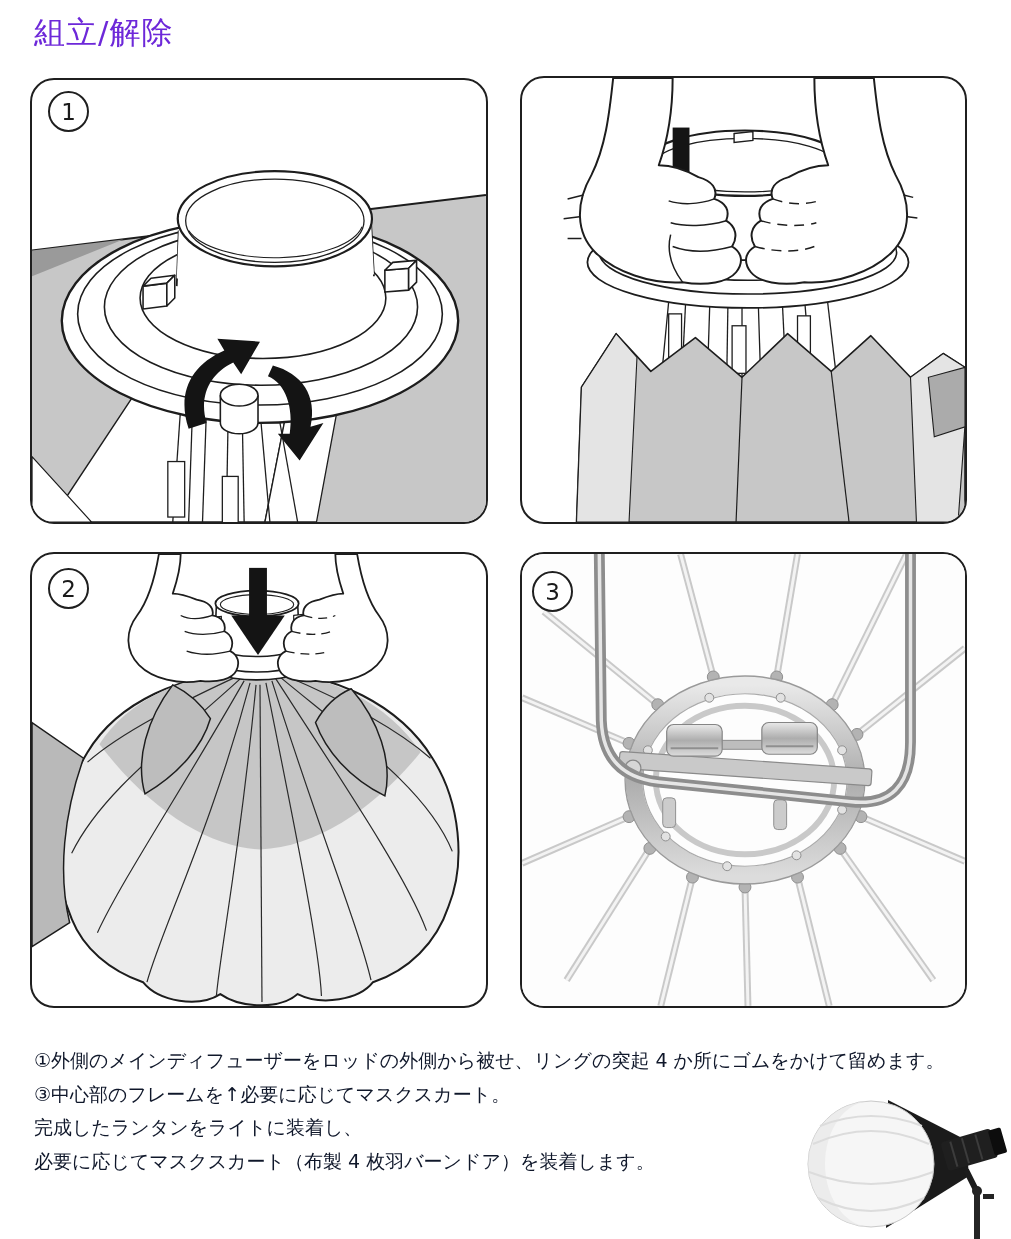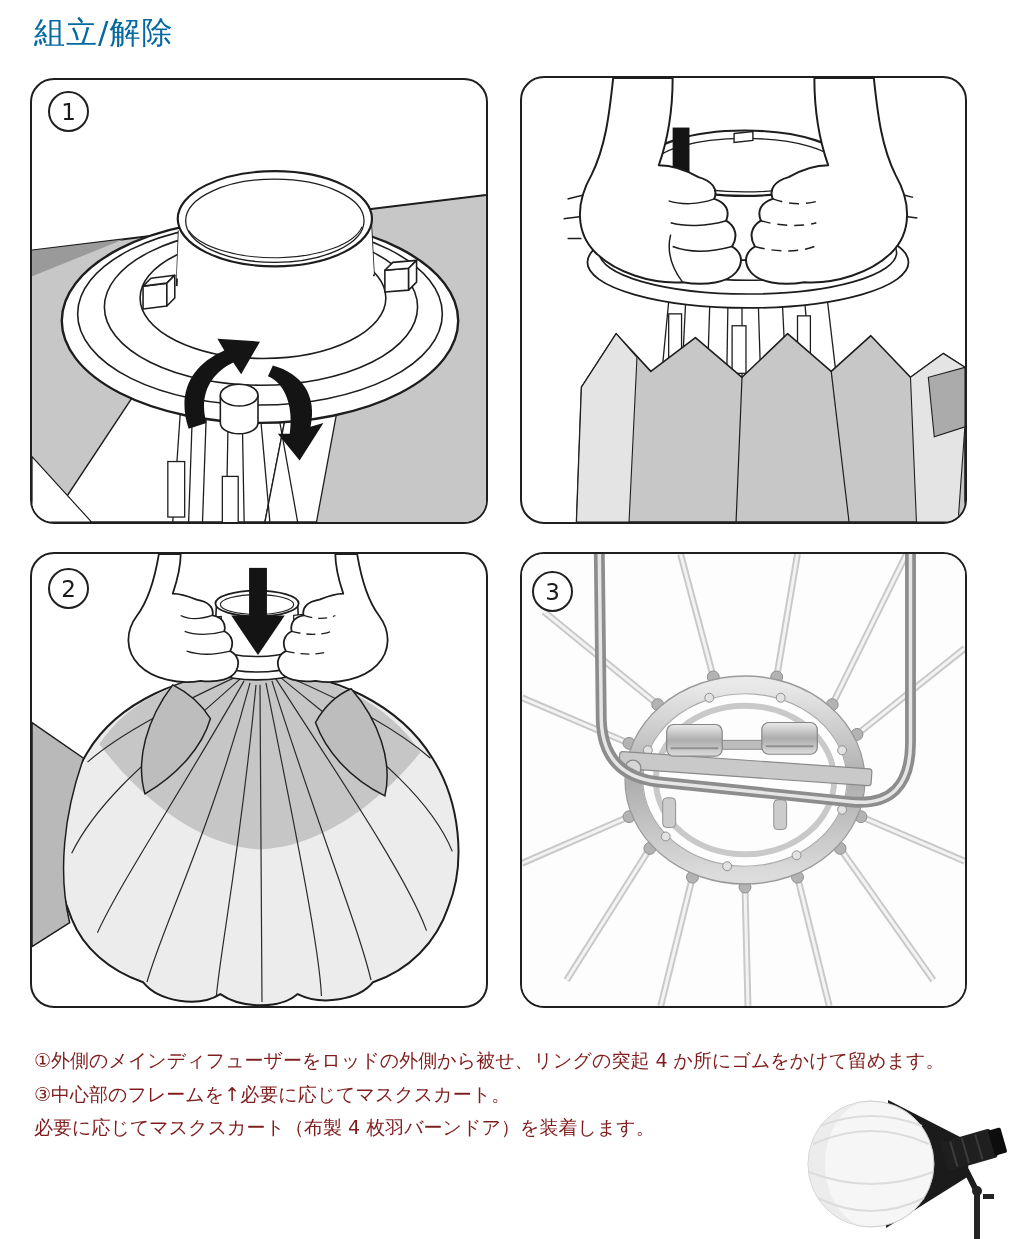--- a/index.html
+++ b/index.html
@@ -2,38 +2,38 @@
 <html><head>
 <meta charset="utf-8">
 <style>
   html,body{margin:0;padding:0;background:#ffffff;}
   body{
     position:relative;width:1011px;height:1239px;overflow:hidden;
     font-family:"DejaVu Sans","Liberation Sans",sans-serif;color:#141414;
   }
   .page-title{
     position:absolute;left:34px;top:12px;font-size:31px;letter-spacing:1px;
-    font-weight:500;color:#0369a1;
+    font-weight:500;color:#6d28d9;
   }
   .panel{
     position:absolute;background:#ffffff;border:2.5px solid #1f1f1f;
     border-radius:24px;overflow:hidden;box-sizing:border-box;
   }
   .panel svg{display:block;width:100%;height:100%;}
   .badge{
     position:absolute;width:37px;height:37px;border:2px solid #1f1f1f;border-radius:50%;
     background:#ffffff;display:flex;align-items:center;justify-content:center;
     font-size:23px;color:#1a1a1a;z-index:4;
   }
   #panel1{left:30px;top:78px;width:458px;height:446px;}
   #panel2{left:520px;top:76px;width:447px;height:448px;}
   #panel3{left:30px;top:552px;width:458px;height:456px;}
   #panel4{left:520px;top:552px;width:447px;height:456px;}
   .instructions{position:absolute;left:34px;top:1044px;width:760px;}
-  .instructions p{margin:0;font-size:19px;line-height:33.5px;white-space:nowrap;color:#7f1d1d;}
+  .instructions p{margin:0;font-size:19px;line-height:33.5px;white-space:nowrap;color:#0f172a;}
   .product-photo{position:absolute;left:796px;top:1088px;width:215px;height:151px;}
   .product-photo svg{display:block;width:100%;height:100%;}
 </style>
 </head>
 <body>
 
 <div class="page-title">組立/解除</div>
 
 <div class="panel" id="panel1">
   <div class="badge" style="left:16px;top:11px;">1</div>
@@ -316,20 +316,21 @@
     <g fill="none">
       <path d="M78,0 L80,168 Q82,224 138,230 L332,250 Q392,256 392,190 L392,0" stroke="#8d8d8d" stroke-width="11"></path>
       <path d="M78,0 L80,168 Q82,224 138,230 L332,250 Q392,256 392,190 L392,0" stroke="#e6e6e6" stroke-width="3.5"></path>
     </g>
   </svg>
 </div>
 
 <div class="instructions">
   <p>①外側のメインディフューザーをロッドの外側から被せ、リングの突起 4 か所にゴムをかけて留めます。</p>
   <p>③中心部のフレームを↑必要に応じてマスクスカート。</p>
+  <p>完成したランタンをライトに装着し、</p>
   <p>必要に応じてマスクスカート（布製 4 枚羽バーンドア）を装着します。</p>
 </div>
 
 <div class="product-photo">
   <svg viewBox="0 0 215 151">
 
     <path d="M92,12 L170,52 L173,88 L90,140 Z" fill="#1b1b1b"></path>
 
     <g>
       <circle cx="75" cy="76" r="63" fill="#f6f6f6" stroke="#c9c9c9" stroke-width="1"></circle>

